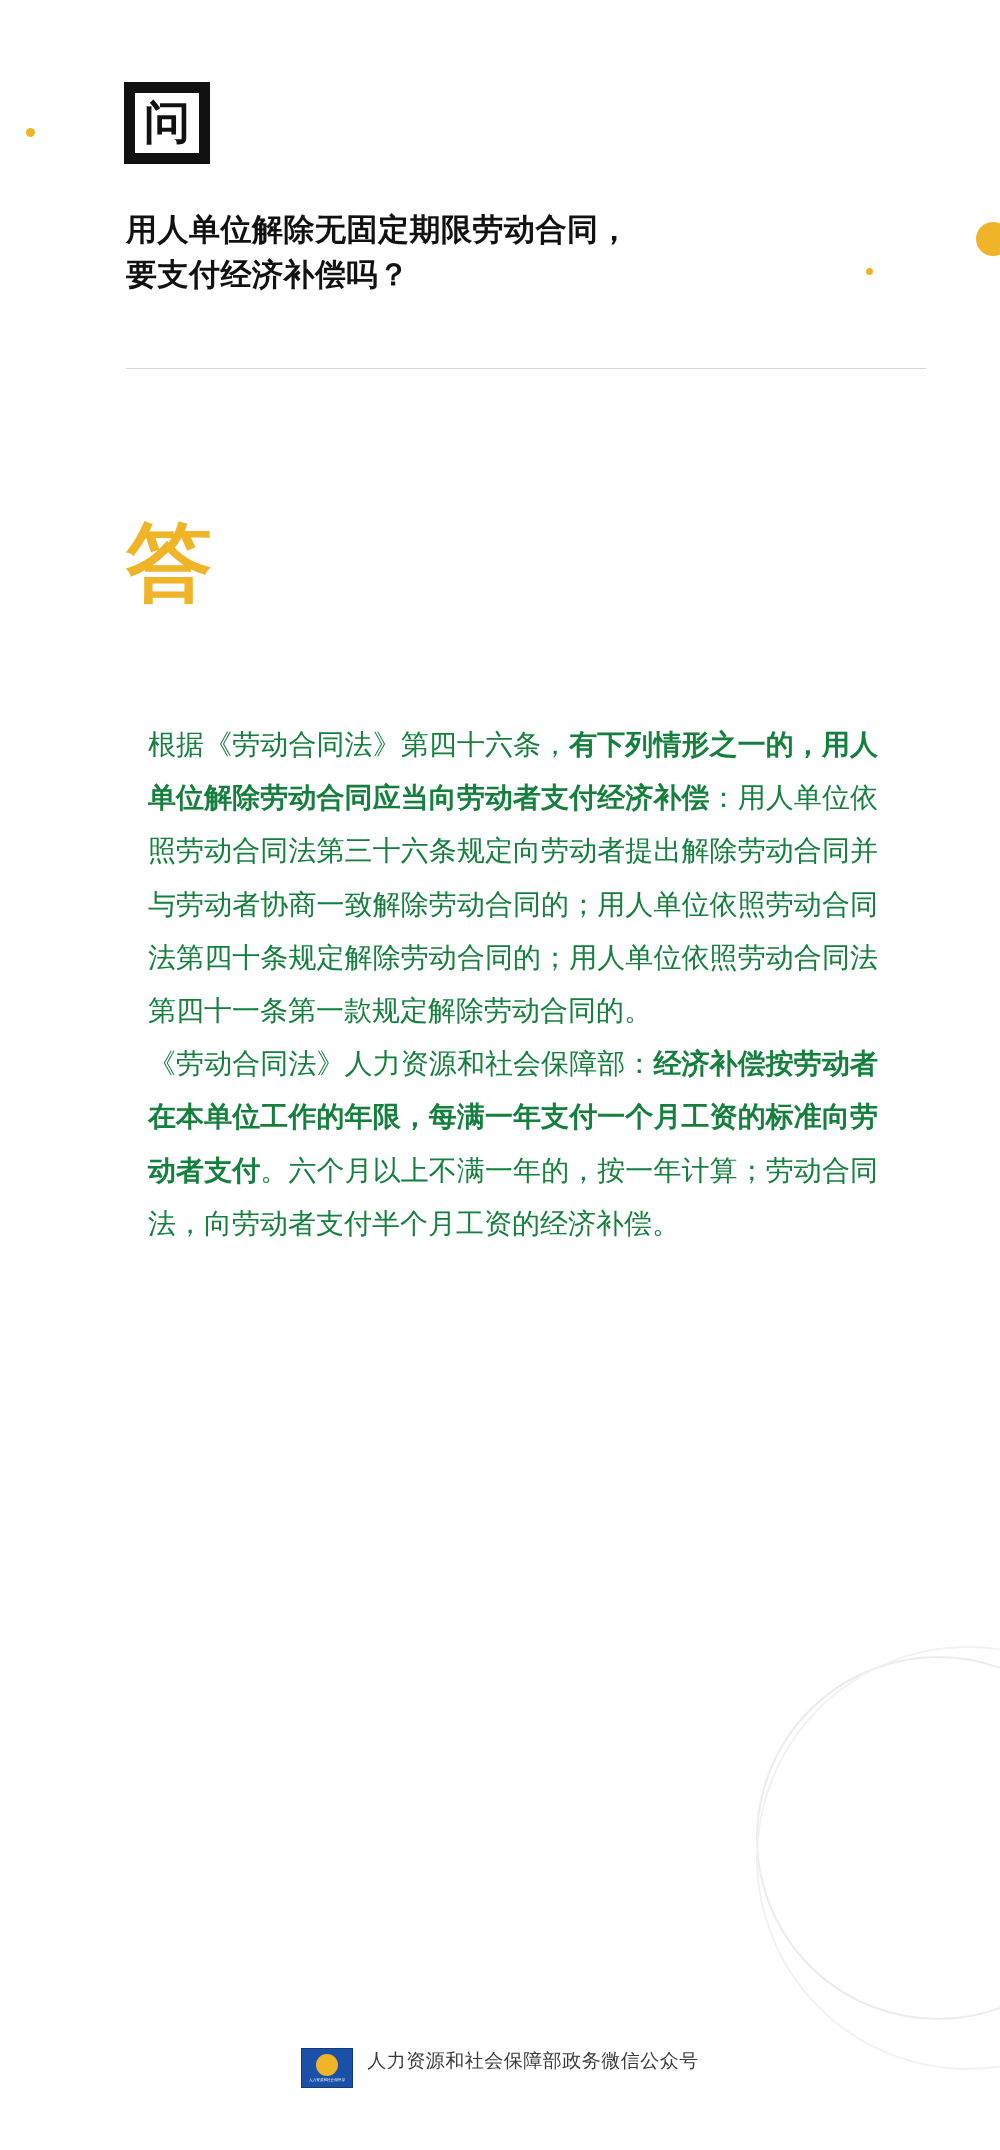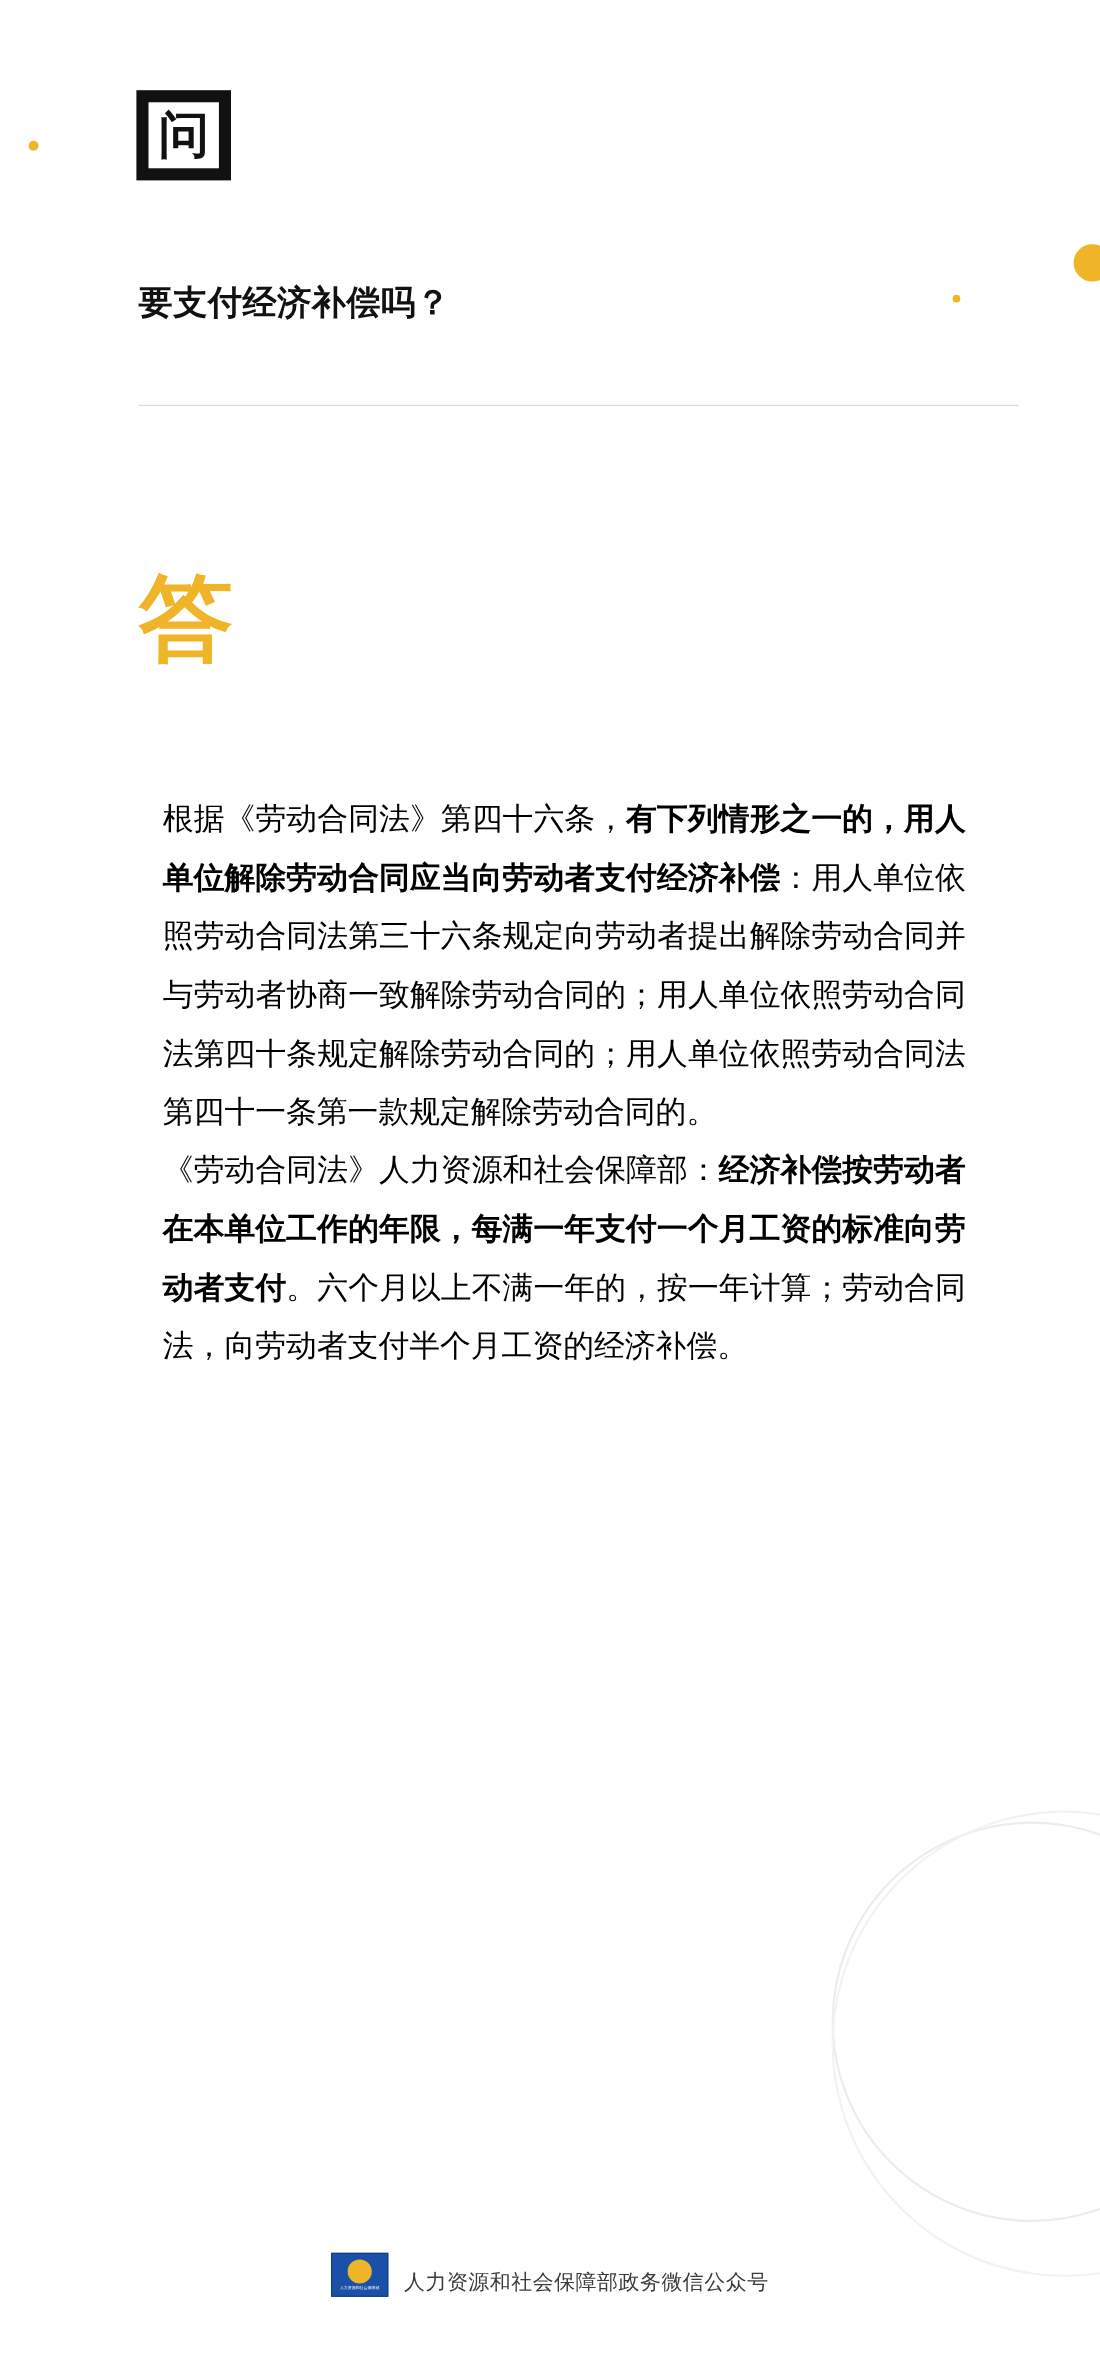--- a/index.html
+++ b/index.html
@@ -99,21 +99,21 @@
     letter-spacing: 2px;
   }
 
   .answer-body {
     position: absolute;
     left: 148px;
     top: 718px;
     width: 730px;
     font-size: 28px;
     line-height: 1.9;
-    color: #000000;
+    color: #15803d;
     text-align: justify;
   }
   .answer-body p {
     margin: 0;
   }
   .answer-body b {
     font-weight: 700;
   }
 
   
@@ -136,21 +136,21 @@
     border-radius: 50%;
   }
 
   
   .footer {
     position: absolute;
     left: 0;
     right: 0;
     bottom: 62px;
     display: flex;
-    align-items: flex-end;
+    align-items: flex-start;
     justify-content: center;
     gap: 14px;
   }
   .footer-logo {
     width: 52px;
     height: 40px;
     background: #1b50a8;
     border: 1px solid #123a7d;
     display: flex;
     flex-direction: column;
@@ -185,21 +185,21 @@
 
 <div class="dot dot-left"></div>
 <div class="dot dot-right"></div>
 <div class="dot dot-small"></div>
 
 <div class="q-mark">
   <span class="q-mark-inner">问</span>
 </div>
 
 <div class="question-title">
-  <br>
+  <span>用人单位解除无固定期限劳动合同，</span><br>
   <span>要支付经济补偿吗</span><span class="tail">？</span>
 </div>
 
 <div class="rule"></div>
 
 <div class="a-mark">答</div>
 
 <div class="answer-body">
   <p>
     <span>根据《劳动合同法》第四十六条，</span><b>有下列情形之一的，用人单位解除劳动合同应当向劳动者支付经济补偿</b><span>：用人单位依照劳动合同法第三十六条规定向劳动者提出解除劳动合同并与劳动者协商一致解除劳动合同的；用人单位依照劳动合同法第四十条规定解除劳动合同的；用人单位依照劳动合同法第四十一条第一款规定解除劳动合同的。</span>

